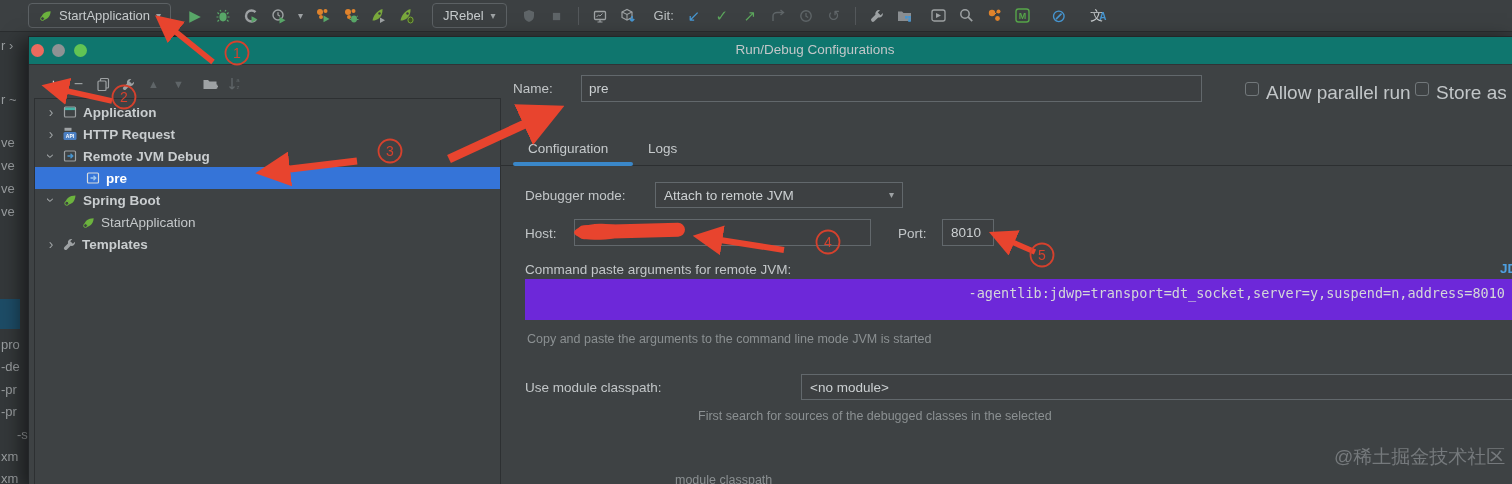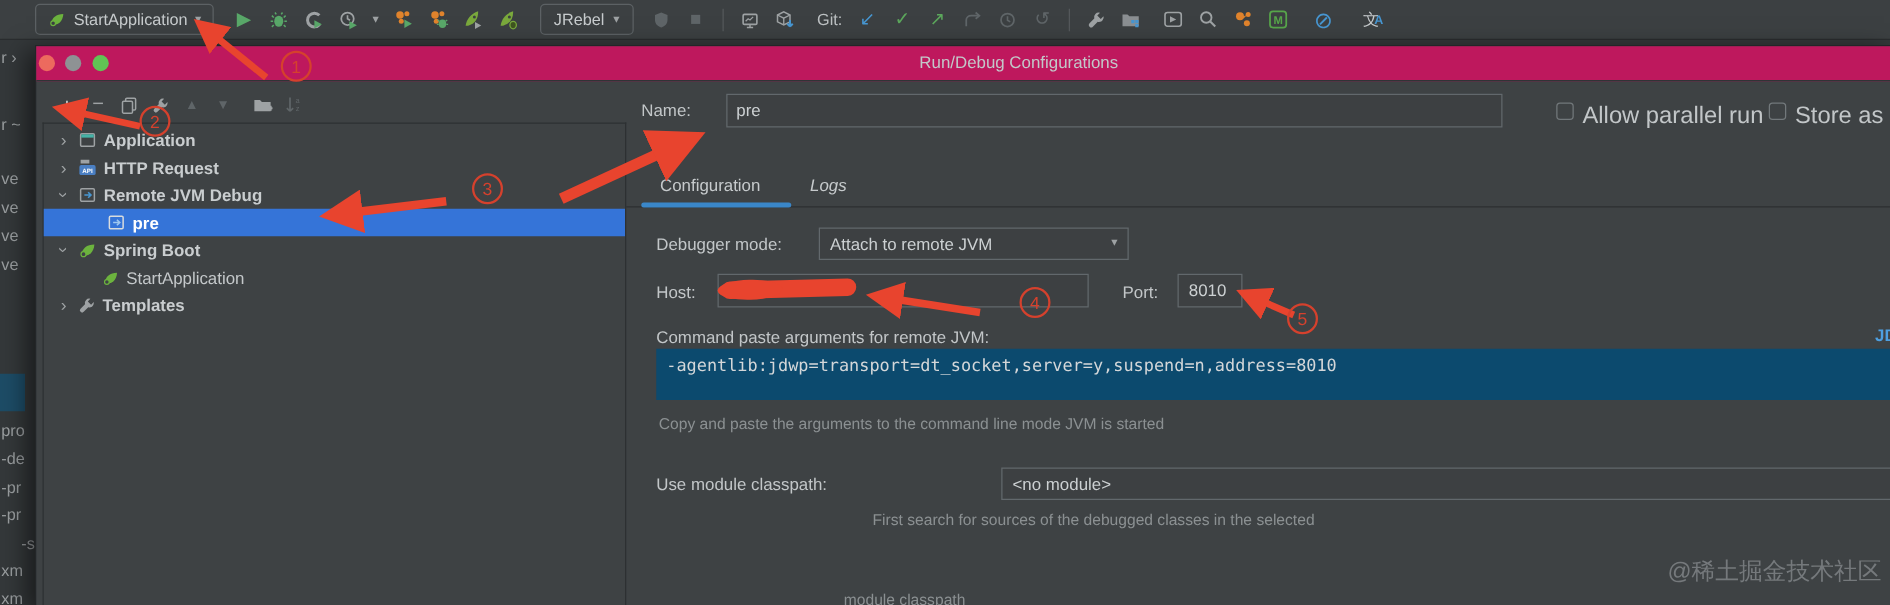--- a/index.html
+++ b/index.html
@@ -21,21 +21,21 @@
   .gitlabel{color:#bcc0c2;font-size:13px;margin:0 6px 0 10px;flex:none;}
   .caret{font-size:10px;color:#9ea2a4;line-height:1;}
   .translate{position:relative;font-size:13px;color:#c7cbcd;}
   .translate b{position:absolute;left:9px;top:4px;font-size:10px;color:#4796d1;font-weight:bold;}
   
   .bgfrag{position:absolute;left:1px;color:#9a9ea0;font-size:13px;white-space:nowrap;z-index:1;}
   .bgsel{position:absolute;left:0;top:299px;width:20px;height:30px;background:#1d4c66;z-index:1;}
   
   .dialog{position:absolute;left:28px;top:36px;right:-2px;bottom:-2px;background:#3e4244;
           border:1px solid #232628;box-shadow:-7px 4px 18px rgba(0,0,0,.5);z-index:10;}
-  .titlebar{position:absolute;left:0;top:0;right:0;height:27px;background:#be185d;
+  .titlebar{position:absolute;left:0;top:0;right:0;height:27px;background:#0f766e;
             border-bottom:1px solid #303336;}
   .light{position:absolute;top:7px;width:13px;height:13px;border-radius:50%;}
   .title{position:absolute;left:786px;top:5px;transform:translateX(-50%);
          color:#c3c7c9;font-size:13.5px;white-space:nowrap;}
   
   .treebar{position:absolute;left:12px;top:36px;height:22px;display:flex;align-items:center;}
   .tbi{width:25px;display:flex;align-items:center;justify-content:center;flex:none;}
   .tbi .glyph{font-size:14px;}
   .treebox{position:absolute;left:5px;top:61px;width:467px;bottom:0;
            border:1px solid #2d3032;border-bottom:none;box-sizing:border-box;background:#3e4244;}
@@ -57,23 +57,23 @@
   input.namein{position:absolute;border:1px solid #62686c;background:#3d4042;color:#ccd0d2;
             font-size:13.5px;padding:0 7px;box-sizing:border-box;outline:none;
             font-family:"Liberation Sans",sans-serif;}
   .cb{position:absolute;width:14px;height:14px;border:1.6px solid #72787b;border-radius:3px;
       box-sizing:border-box;}
   .cblbl{position:absolute;color:#c2c6c8;font-size:19px;white-space:nowrap;}
   .tab{position:absolute;font-size:13.5px;color:#c6cacc;text-align:right;}
   .tabline{position:absolute;left:472px;right:0;top:128px;height:1px;background:#2c2f31;}
   .tabunder{position:absolute;left:484px;width:120px;top:125px;height:4px;background:#3a87c9;
             border-radius:2px;}
-  .argsbox{position:absolute;left:496px;right:0;top:242px;height:41px;background:#0c4a6e;
+  .argsbox{position:absolute;left:496px;right:0;top:242px;height:41px;background:#6d28d9;
            display:flex;align-items:flex-start;padding:6px 8px;box-sizing:border-box;
-           color:#d4d7d9;font-family:"DejaVu Sans Mono",monospace;font-size:13.5px;white-space:nowrap;}
+           color:#d4d7d9;font-family:"DejaVu Sans Mono",monospace;font-size:13.5px;white-space:nowrap;justify-content:flex-end;}
   .linkclip{position:absolute;left:1471px;top:224px;width:14px;height:17px;overflow:hidden;
             color:#4e9fe0;font-size:13.5px;font-weight:bold;}
   .watermark{position:absolute;left:1334px;top:444px;color:#75797c;font-size:19px;z-index:40;
              white-space:nowrap;}
   .anno{position:absolute;left:0;top:0;z-index:50;pointer-events:none;}
 </style>
 </head>
 <body>
 
 <div class="stage">
@@ -366,21 +366,21 @@
     </div>
 
     <span class="lbl" style="left:484px;top:44px;">Name:</span>
     <input class="namein" style="left: 552px; top: 38px; width: 621px; height: 27px;" value="pre">
     <span class="cb" style="left:1216px;top:45px;"></span>
     <span class="cblbl" style="left:1237px;top:45px;">Allow parallel run</span>
     <span class="cb" style="left:1386px;top:45px;"></span>
     <span class="cblbl" style="left:1407px;top:45px;">Store as pr</span>
 
     <span class="tab" style="left:499px;top:104px;">Configuration</span>
-    <span class="tab" style="left:619px;top:104px;font-style:italic;">Logs</span>
+    <span class="tab" style="left:619px;top:104px;">Logs</span>
     <div class="tabline"></div>
     <div class="tabunder"></div>
 
     <span class="lbl" style="left:496px;top:151px;">Debugger mode:</span>
     <div class="fieldbox" style="left:626px;top:145px;width:248px;height:26px;">
       <span>Attach to remote JVM</span>
       <span class="caret cbx-caret">▾</span>
     </div>
 
     <span class="lbl" style="left:496px;top:189px;">Host:</span>

